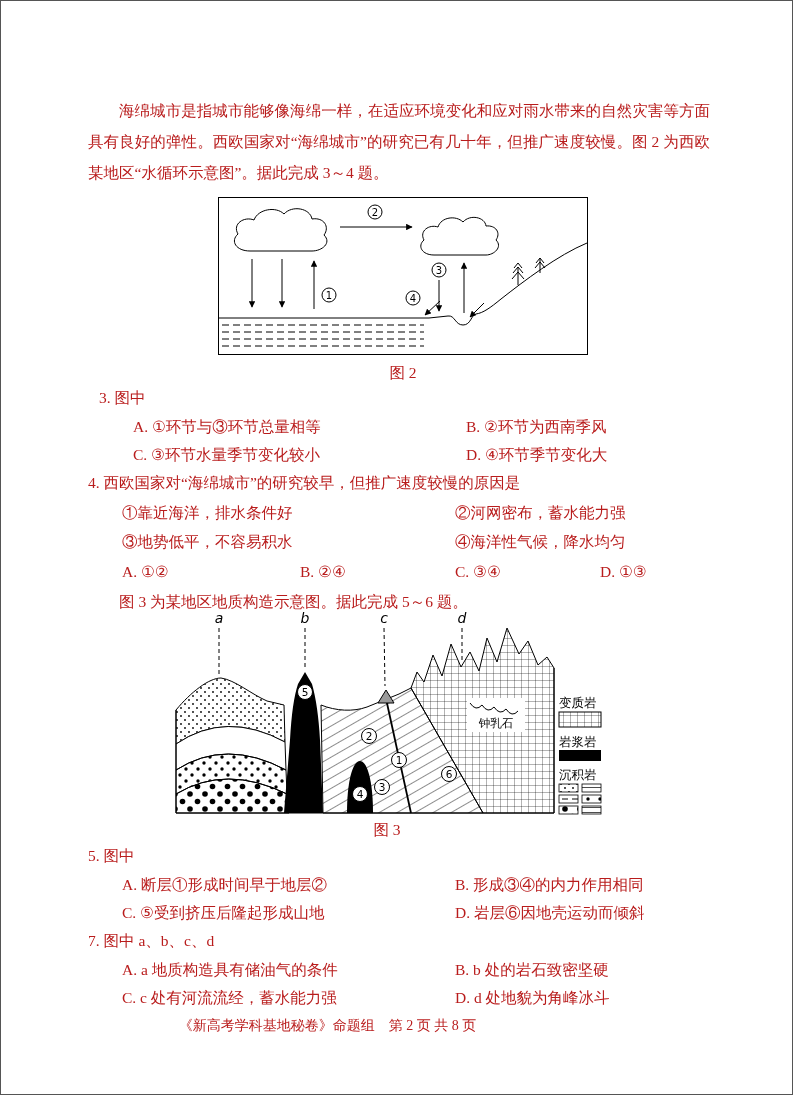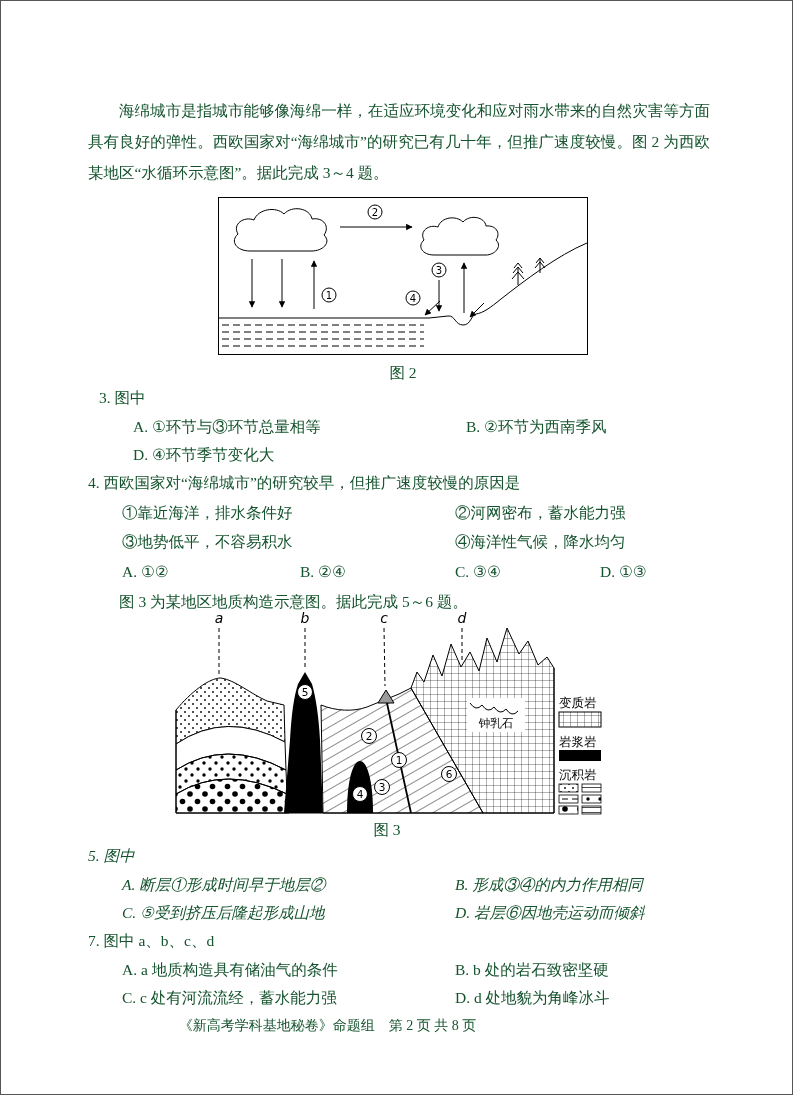--- a/index.html
+++ b/index.html
@@ -1,35 +1,35 @@
 <!DOCTYPE html>
 <html><head>
 <meta charset="utf-8">
 <style>
   html,body { margin:0; padding:0; background:#e8e8e8; }
   .page {
     position:relative; width:793px; height:1095px; background:#ffffff;
-    margin:0 auto; overflow:hidden; color:#14532d;
+    margin:0 auto; overflow:hidden; color:#b91c1c;
     font-family:"Liberation Serif","DejaVu Serif",serif;
     font-size:15.5px;
     box-shadow: inset 0 0 0 1px #555;
   }
   .abs { position:absolute; }
   .intro { left:88px; top:95px; width:622px; line-height:31px; text-align:justify; }
   .intro p { margin:0; text-indent:2em; }
   .fig2 { left:218px; top:197px; width:370px; text-align:center; }
   .fig2 .cap { margin-top:4px; line-height:20px; }
   .fig3 { left:171px; top:610px; width:432px; text-align:center; }
   .fig3 .cap { margin-top:0; line-height:22px; }
   .q { left:88px; width:652px; line-height:28.5px; }
   .q3 { top:384px;margin-left:11px; }
   .q4 { top:468px; line-height:29.5px; }
   .fig3intro { left:88px; top:587px; width:622px; line-height:29px; }
   .fig3intro p { margin:0; text-indent:2em; }
-  .q5 { top:842px;font-style:italic; }
+  .q5 { top:842px; }
   .q6 { top:927px; }
   .stem { white-space:pre; }
   .opts2 { display:grid; grid-template-columns:333px 1fr; padding-left:34px; }
   .choices { padding-left:34px; }
   .choices span { display:inline-block; }
   .c1 { width:178px; } .c2 { width:155px; } .c3 { width:145px; }
   .footer { left:0; top:1016px; width:655px; text-align:center; font-size:14px; line-height:20px; }
   svg text { font-family:"DejaVu Sans","Liberation Sans",sans-serif; fill:#000; }
   svg text.cn { font-family:"Liberation Serif","DejaVu Serif",serif; }
 </style>
@@ -94,20 +94,21 @@
       </g>
     </svg>
     <figcaption class="cap">图 2</figcaption>
   </figure>
 
   <section class="abs q q3">
     <div class="stem">3. 图中</div>
     <div class="opts2">
       <span>A. ①环节与③环节总量相等</span>
       <span>B. ②环节为西南季风</span>
+      <span>C. ③环节水量季节变化较小</span>
       <span>D. ④环节季节变化大</span>
     </div>
   </section>
 
   <section class="abs q q4">
     <div class="stem">4. 西欧国家对“海绵城市”的研究较早，但推广速度较慢的原因是</div>
     <div class="opts2">
       <span>①靠近海洋，排水条件好</span>
       <span>②河网密布，蓄水能力强</span>
       <span>③地势低平，不容易积水</span>

